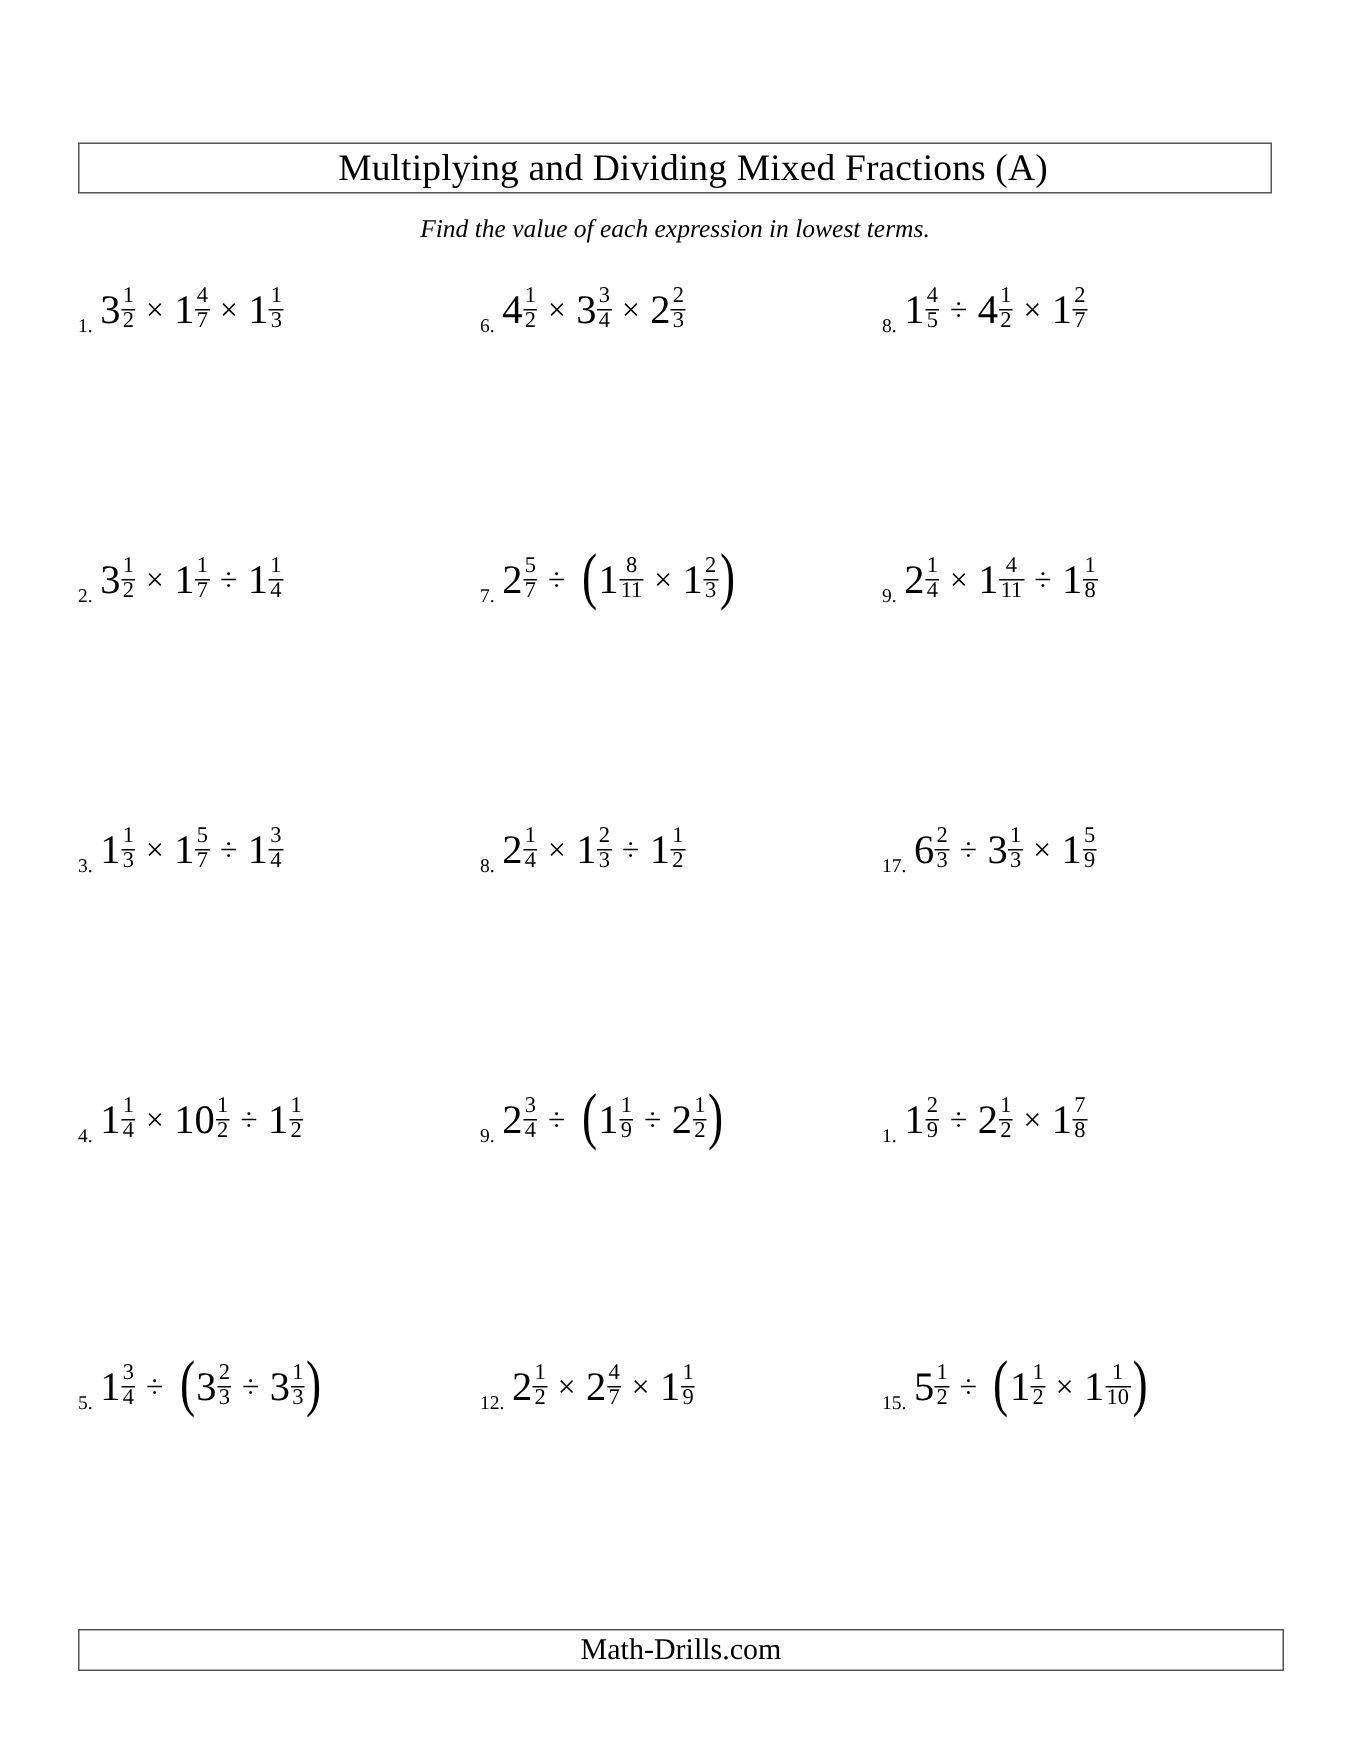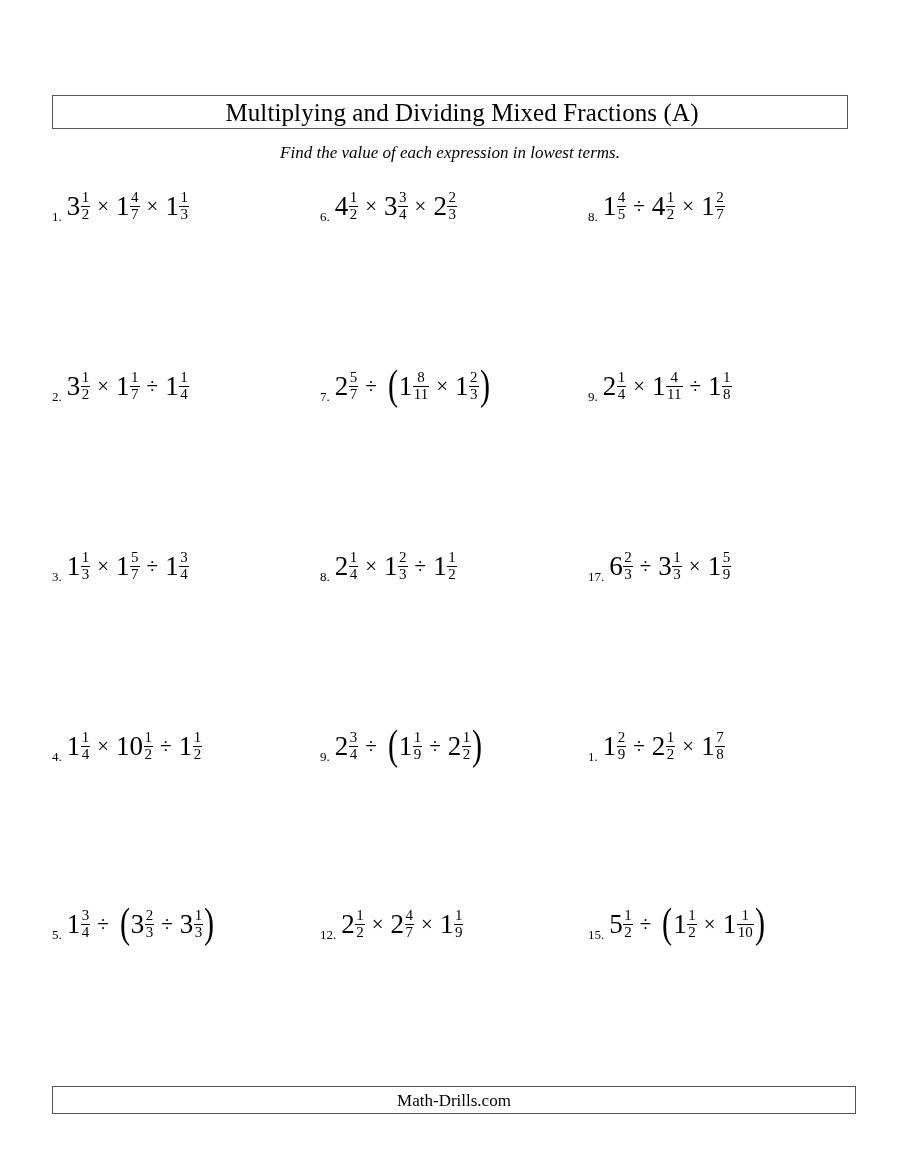--- a/index.html
+++ b/index.html
@@ -166,21 +166,21 @@
     top: 1086px;
     width: 804px;
     height: 28px;
     border: 1px solid #555555;
     box-sizing: border-box;
     display: flex;
     align-items: center;
     justify-content: center;
   }
   .footer-text {
-    font-size: 17px;
+    font-size: 20px;
     line-height: 1;
   }
 </style>
 </head>
 <body>
 
 <div class="page">
 
   <div class="title-box">
     <div class="title-text">Multiplying and Dividing Mixed Fractions (A)</div>

